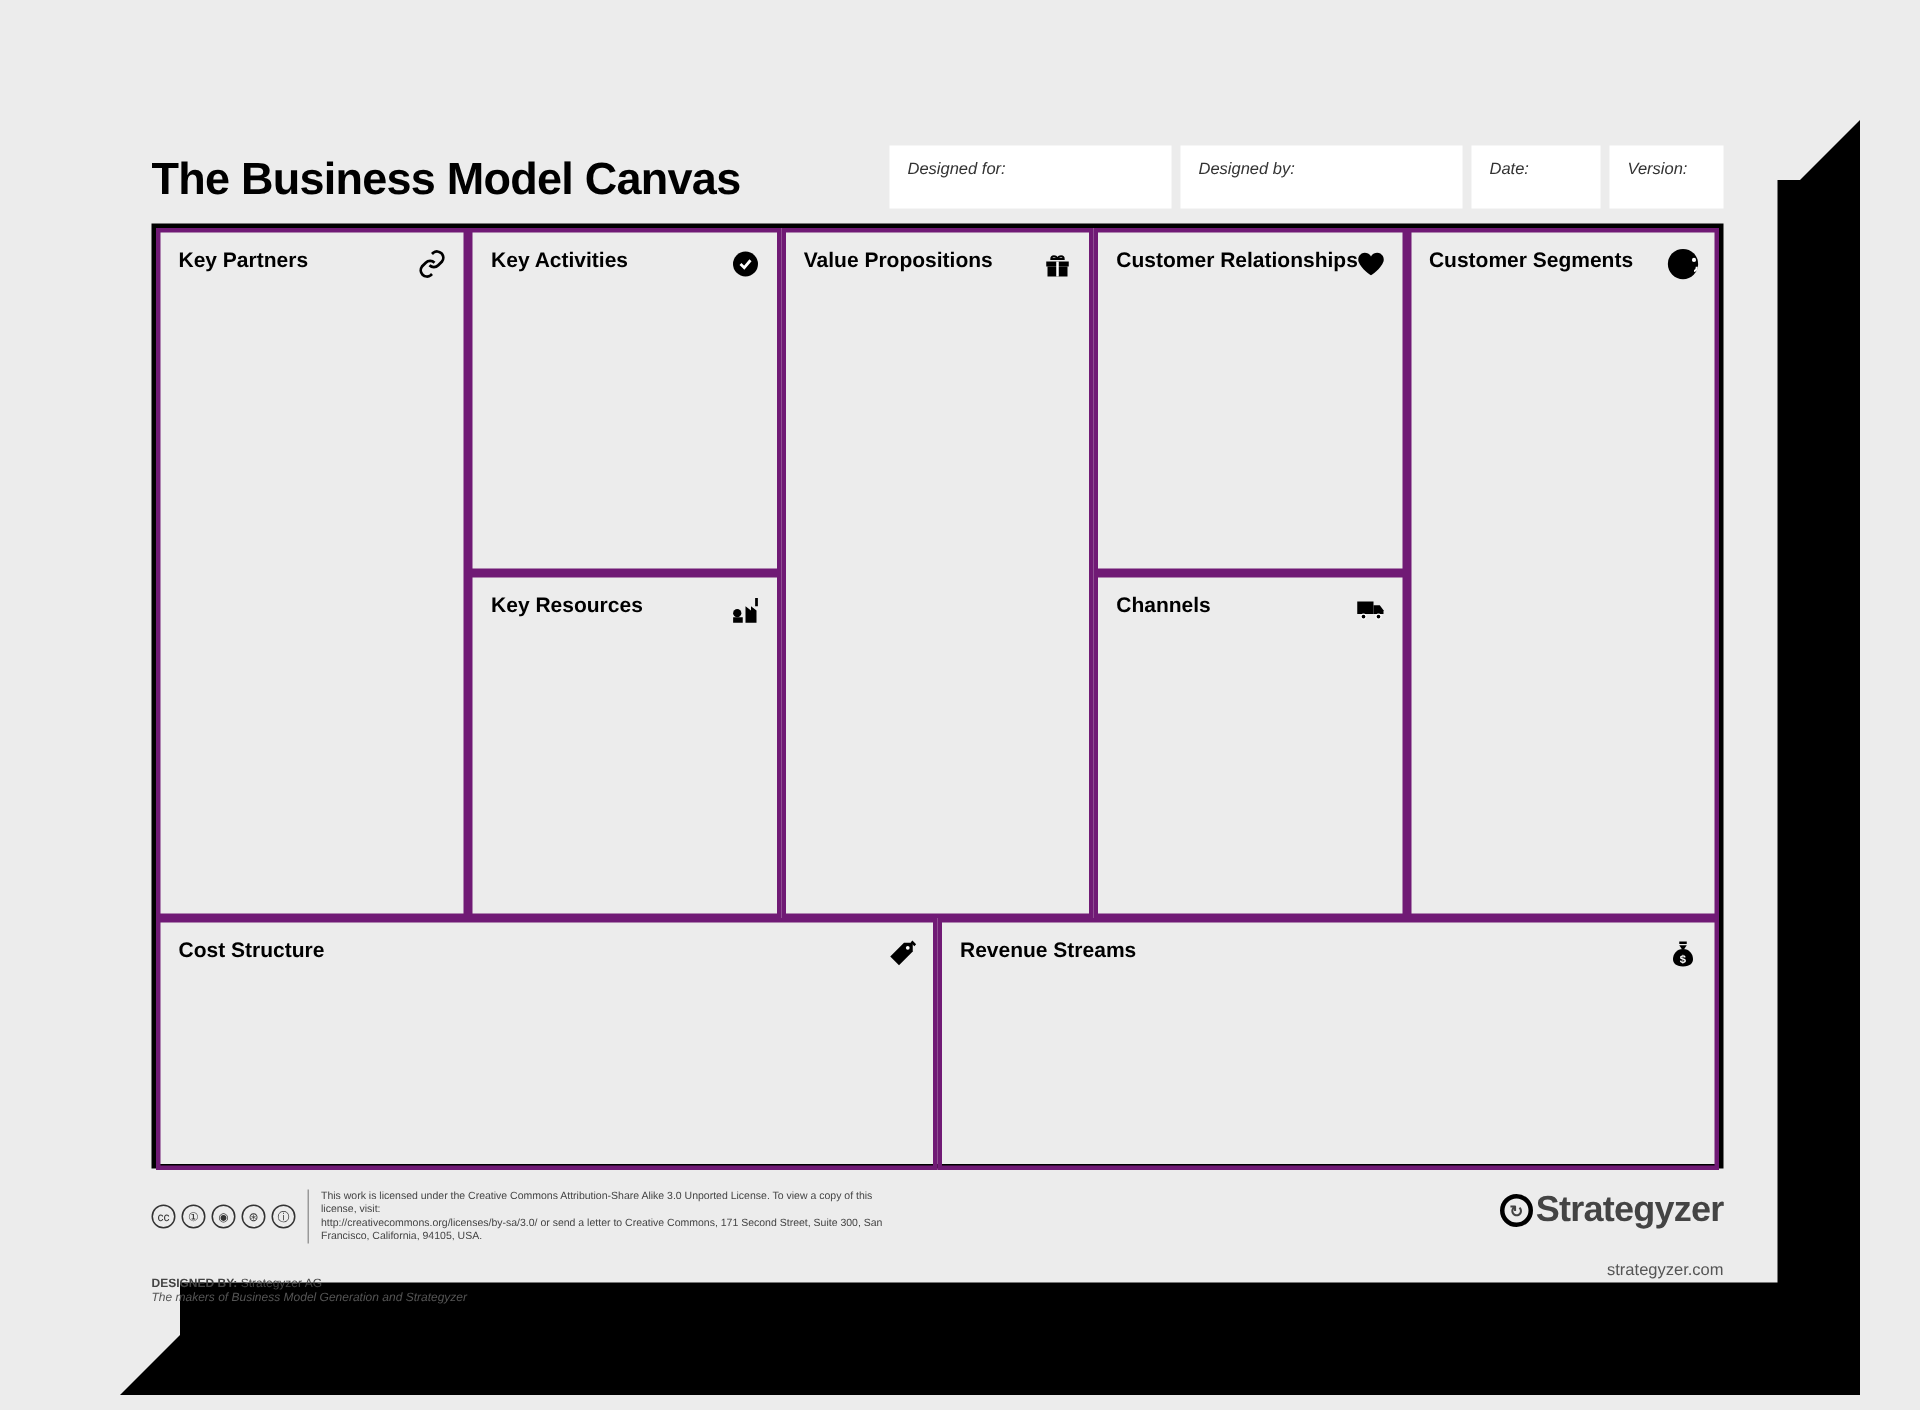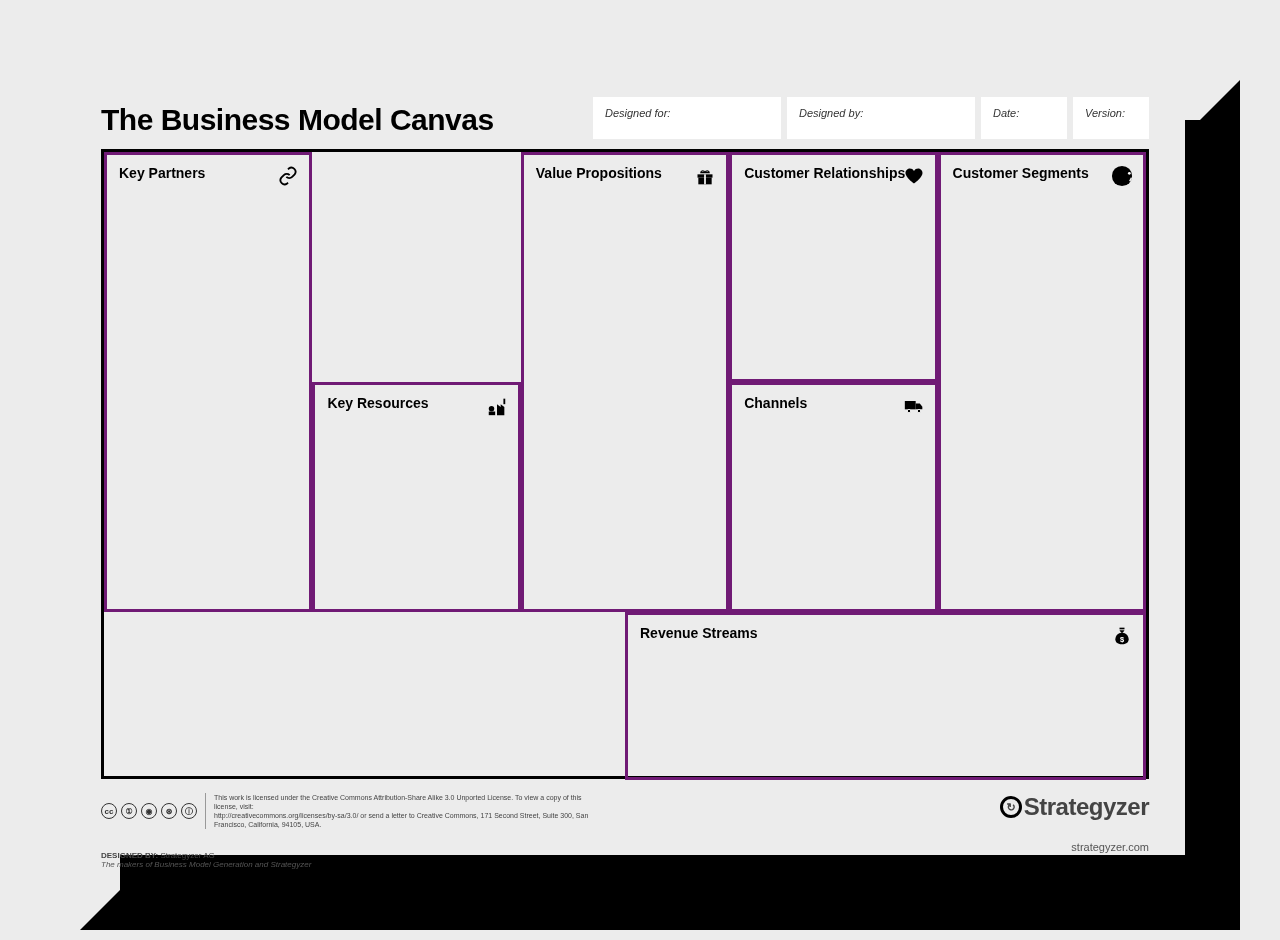--- a/index.html
+++ b/index.html
@@ -24,21 +24,21 @@
 .ka{grid-column:3/5;grid-row:1/2}
 .kr{grid-column:3/5;grid-row:2/3}
 .vp{grid-column:5/7;grid-row:1/3}
 .cr{grid-column:7/9;grid-row:1/2}
 .ch{grid-column:7/9;grid-row:2/3}
 .cs{grid-column:9/11;grid-row:1/3}
 .cost{grid-column:1/6;grid-row:3/4}
 .rev{grid-column:6/11;grid-row:3/4}
 .footer{display:flex;align-items:flex-start;margin-top:14px;font-size:7px;color:#444}
 .cc-icons{display:flex;gap:4px;align-items:center}
-.cc{width:16px;height:16px;border:1.3px solid #333;border-radius:50%;display:flex;align-items:center;justify-content:center;font-size:8px;font-weight:700;color:#333}
+.cc{width:16px;height:16px;border:1.3px solid #333;border-radius:50%;display:flex;align-items:center;justify-content:center;font-size:8px;font-weight:400;color:#333}
 .lic-text{border-left:1px solid #999;margin-left:8px;padding-left:8px;max-width:400px;line-height:1.3}
 .designed-by{margin-top:22px;font-size:8px}
 .designed-by b{font-weight:900}
 .makers{font-style:italic;font-size:8px;color:#555}
 .logo-block{margin-left:auto;text-align:right}
 .logo{font-size:24px;font-weight:900;letter-spacing:-0.5px;display:flex;align-items:center;justify-content:flex-end;gap:2px}
 .logo-mark{width:22px;height:22px;border:3px solid #000;border-radius:50%;display:inline-flex;align-items:center;justify-content:center;font-size:11px;font-weight:900}
 .logo-url{font-size:11px;color:#555;margin-top:20px}
 </style>
 </head>
@@ -56,20 +56,29 @@
     </div>
   </div>
 
   <div class="canvas">
     <div class="cell kp">
       <div class="cell-title">Key Partners</div>
       <div class="icon">
         <svg viewBox="0 0 24 24" width="20" height="20" fill="none" stroke="#000" stroke-width="2.2">
             <path d="M10 13a5 5 0 0 0 7 0l3-3a5 5 0 0 0-7-7l-1 1"></path>
             <path d="M14 11a5 5 0 0 0-7 0l-3 3a5 5 0 0 0 7 7l1-1"></path>
+          </svg>
+      </div>
+    </div>
+    <div class="cell ka">
+      <div class="cell-title">Key Activities</div>
+      <div class="icon">
+        <svg viewBox="0 0 24 24" width="20" height="20">
+            <circle cx="12" cy="12" r="10" fill="#000"></circle>
+            <path d="M8 12l3 3 5-6" stroke="#fff" stroke-width="2.2" fill="none"></path>
           </svg>
       </div>
     </div>
     <div class="cell vp">
       <div class="cell-title">Value Propositions</div>
       <div class="icon">
         <svg viewBox="0 0 24 24" width="20" height="20" fill="#000">
             <rect x="3" y="10" width="18" height="4"></rect>
             <rect x="4" y="14" width="16" height="8"></rect>
             <rect x="11" y="10" width="2" height="12" fill="#fff"></rect>
@@ -110,20 +119,30 @@
     <div class="cell cs">
       <div class="cell-title">Customer Segments</div>
       <div class="icon">
         <svg viewBox="0 0 24 24" width="22" height="22">
             <circle cx="12" cy="12" r="11" fill="#000"></circle>
             <circle cx="20" cy="9" r="1.5" fill="#fff"></circle>
             <path d="M22 14c0 2-1 3-2 3" stroke="#fff" stroke-width="1.5" fill="none"></path>
           </svg>
       </div>
     </div>
+    <div class="cell cost">
+      <div class="cell-title">Cost Structure</div>
+      <div class="icon">
+        <svg viewBox="0 0 24 24" width="20" height="20" fill="#000">
+            <path d="M21 3h-7L3 14l7 7 11-11V3z"></path>
+            <circle cx="17" cy="7" r="1.5" fill="#fff"></circle>
+            <path d="M20 2l3 3" stroke="#000" stroke-width="2"></path>
+          </svg>
+      </div>
+    </div>
     <div class="cell rev">
       <div class="cell-title">Revenue Streams</div>
       <div class="icon">
         <svg viewBox="0 0 24 24" width="20" height="22" fill="#000">
             <rect x="9" y="2" width="6" height="2"></rect>
             <path d="M9 5h6l-2 3h-2z"></path>
             <path d="M12 8c-5 0-8 4-8 8 0 3 2 6 8 6s8-3 8-6c0-4-3-8-8-8z"></path>
             <text x="12" y="19" font-size="9" fill="#fff" text-anchor="middle" font-weight="bold">$</text>
           </svg>
       </div>

